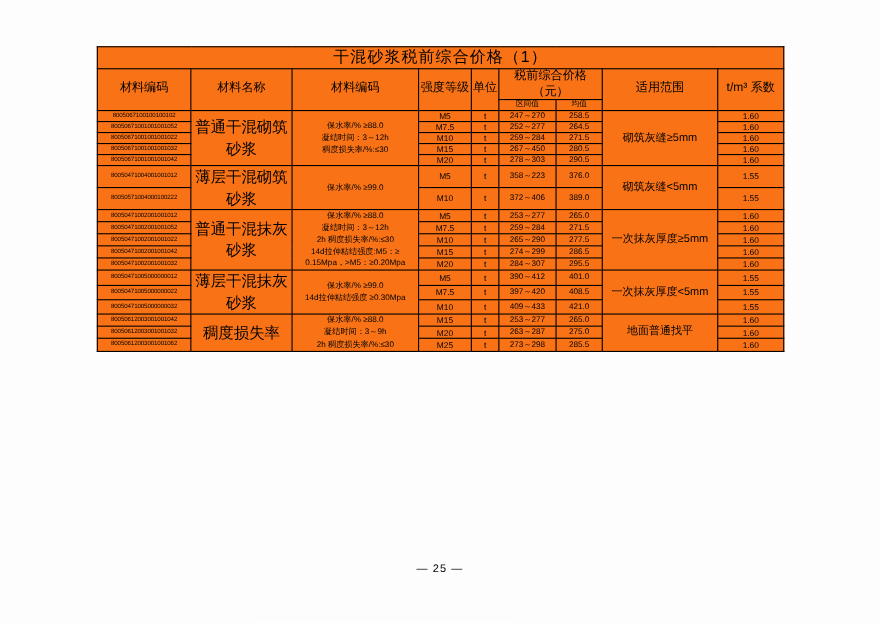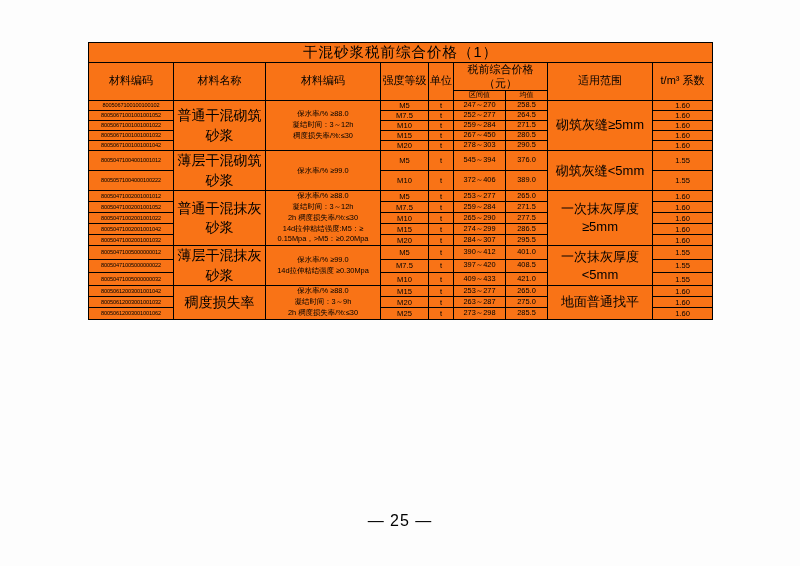--- a/index.html
+++ b/index.html
@@ -82,35 +82,35 @@
   .unit-cell {
     font-size: 7.6px;
     padding: 1px 2px;
   }
   .num-cell {
     font-size: 7.4px;
     padding: 1px 2px;
     line-height: 1.2;
   }
   .scope-cell {
-    font-size: 13px;
+    font-size: 10px;
     line-height: 1.4;
     padding: 2px 3px;
   }
   .coef-cell {
     font-size: 7.6px;
     padding: 1px 2px;
   }
   .page-number {
     position: absolute;
     left: 0;
     top: 512px;
     width: 800px;
     text-align: center;
-    font-size: 16px;
+    font-size: 10px;
     letter-spacing: 1px;
   }
 </style>
 </head>
 <body>
 
 <div id="page">
   <div class="page-inner">
     <table class="price">
       <colgroup>
@@ -190,21 +190,21 @@
             <td class="coef-cell">1.60</td>
           </tr>
           <tr>
             <td class="code-cell">80050471004001001012</td>
             <td class="name-cell" rowspan="2">薄层干混砌筑砂浆</td>
             <td class="spec-cell" rowspan="2">
               <div>保水率/% ≥99.0</div>
             </td>
             <td class="grade-cell">M5</td>
             <td class="unit-cell">t</td>
-            <td class="num-cell">545～394</td>
+            <td class="num-cell">358～223</td>
             <td class="num-cell">376.0</td>
             <td class="scope-cell" rowspan="2">砌筑灰缝&lt;5mm</td>
             <td class="coef-cell">1.55</td>
           </tr>
           <tr>
             <td class="code-cell">80050571004000100222</td>
             <td class="grade-cell">M10</td>
             <td class="unit-cell">t</td>
             <td class="num-cell">372～406</td>
             <td class="num-cell">389.0</td>

